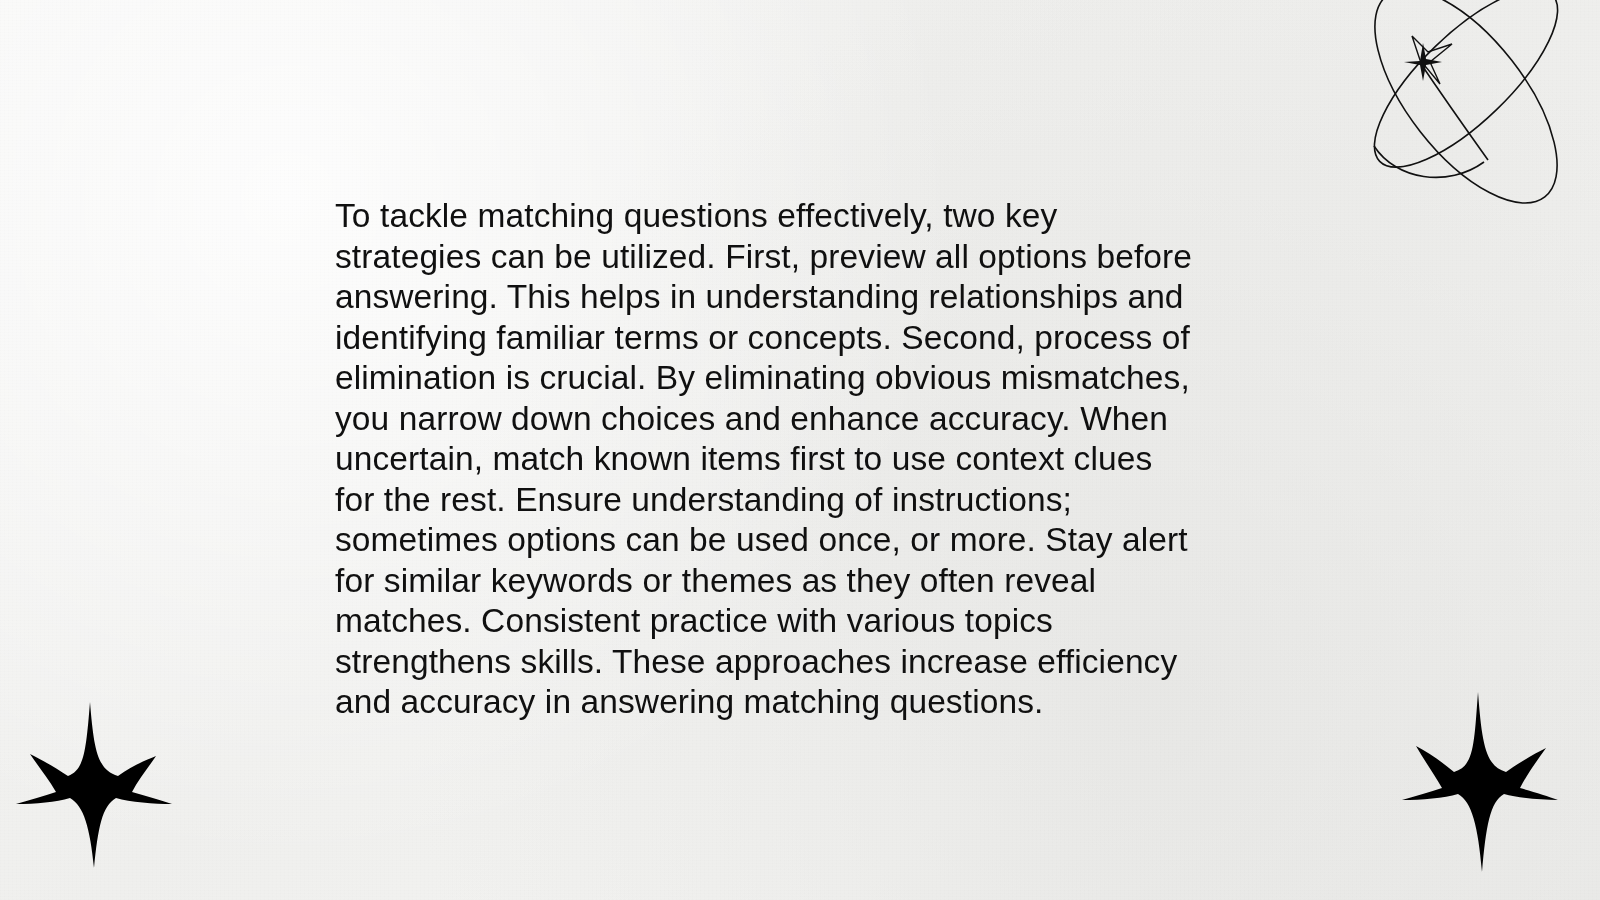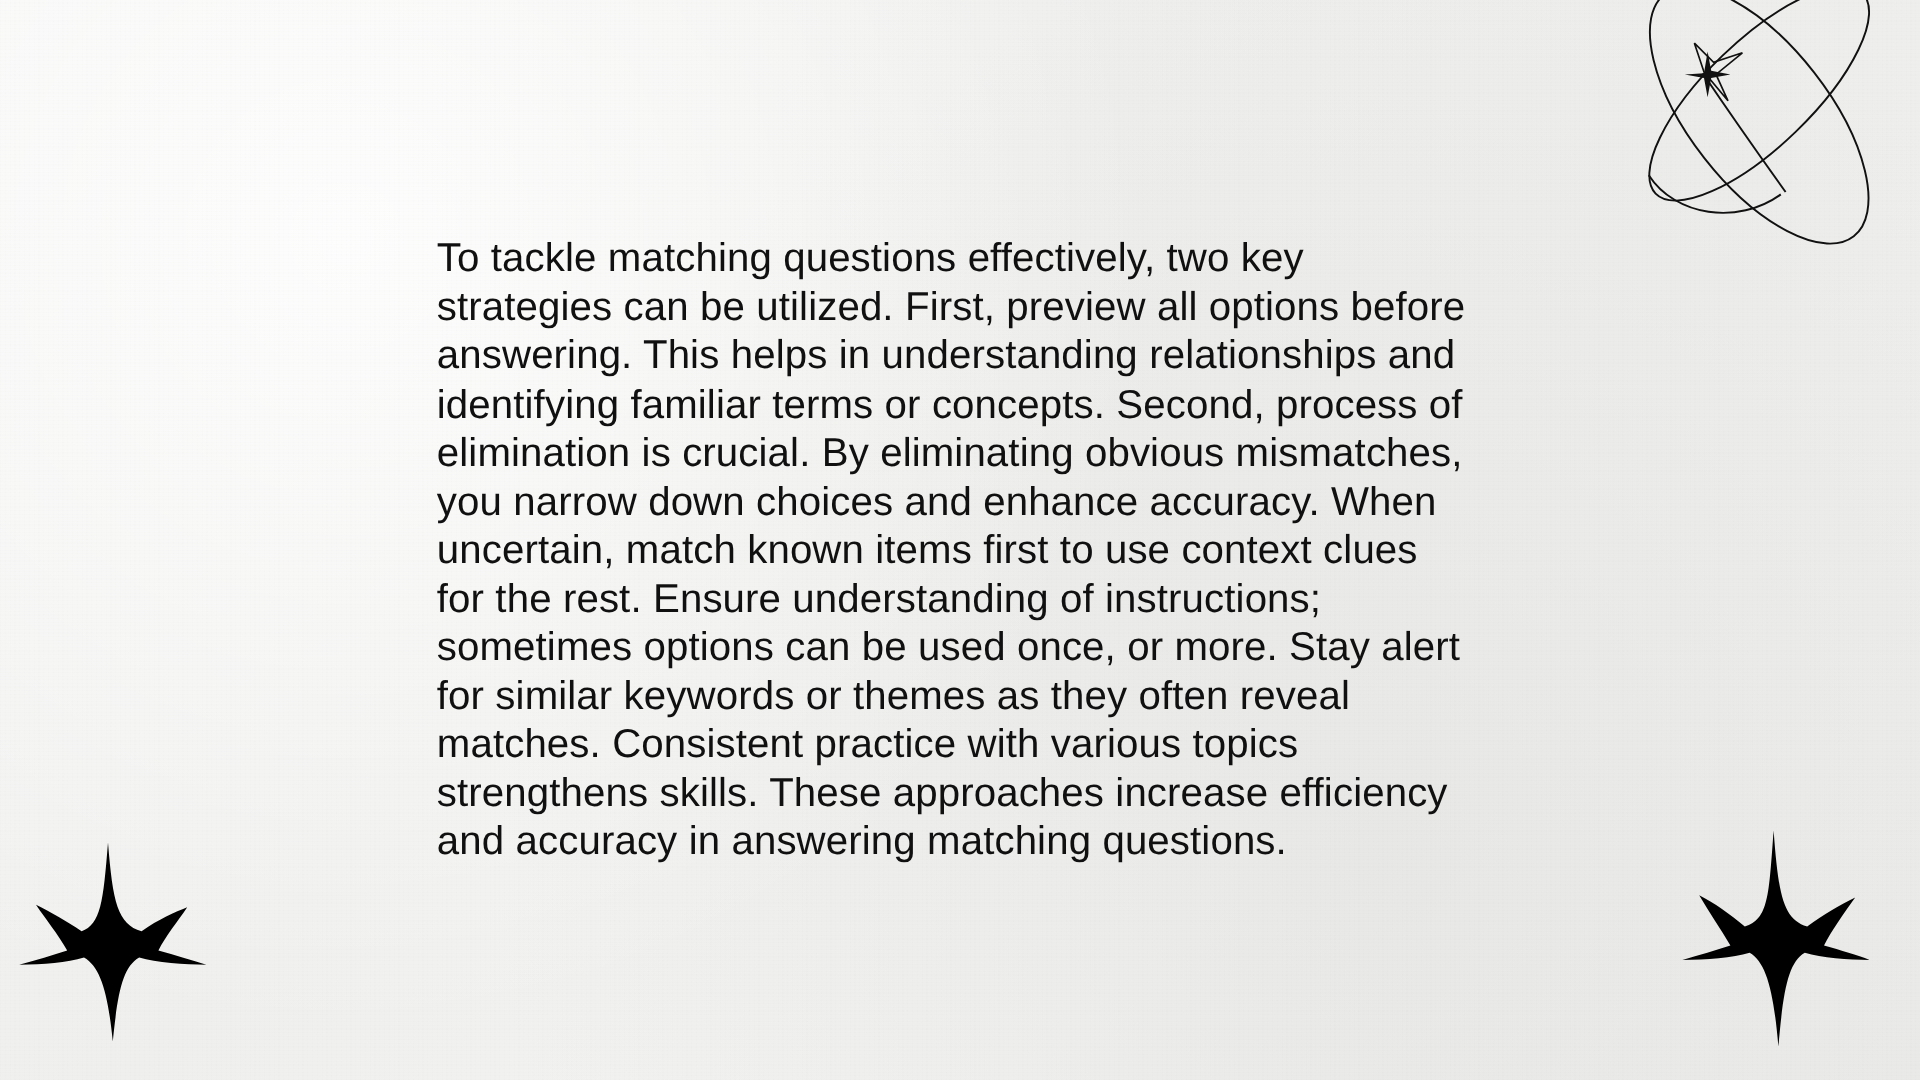--- a/index.html
+++ b/index.html
@@ -32,21 +32,21 @@
     inset: 0;
     pointer-events: none;
     opacity: 0.5;
     background-image:
       repeating-linear-gradient(0deg, rgba(0,0,0,0.012) 0px, rgba(0,0,0,0.012) 1px, rgba(255,255,255,0) 1px, rgba(255,255,255,0) 3px),
       repeating-linear-gradient(90deg, rgba(0,0,0,0.010) 0px, rgba(0,0,0,0.010) 1px, rgba(255,255,255,0) 1px, rgba(255,255,255,0) 4px);
   }
 
   #body-text {
     position: absolute;
-    left: 364px;
+    left: 335px;
     top: 196px;
     width: 860px;
     font-size: 33.5px;
     line-height: 40.5px;
     color: #101010;
     letter-spacing: 0.1px;
     white-space: pre-wrap;
   }
 
   .deco {

